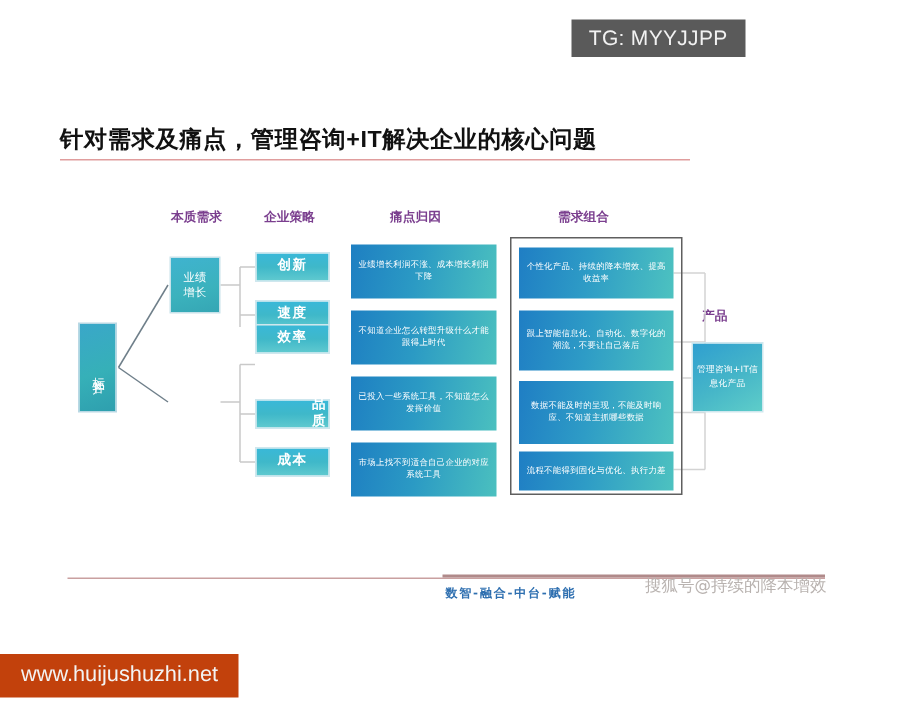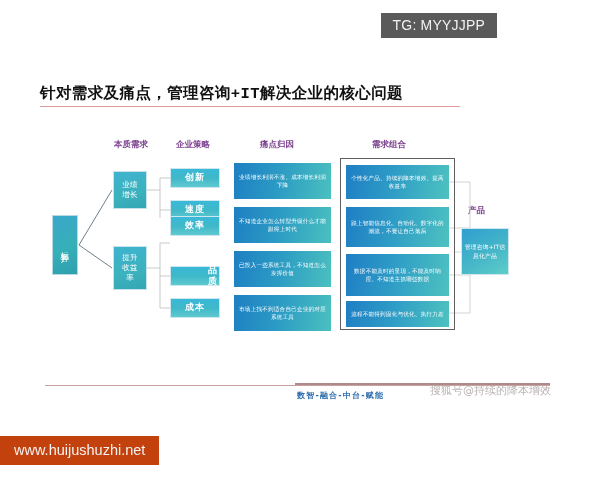--- a/index.html
+++ b/index.html
@@ -55,21 +55,21 @@
   
   .title {
     position: absolute;
     left: 40px;
     top: 83px;
     font-size: 15.5px;
     font-weight: bold;
     color: #111111;
     letter-spacing: 0.4px;
     white-space: nowrap;
-    font-family: Liberation Mono, monospace;
+    font-family: Liberation Sans, sans-serif;
   }
   .title-rule {
     position: absolute;
     left: 40px;
     top: 106px;
     width: 420px;
     height: 1px;
     background: #e09d9d;
   }
 
@@ -246,27 +246,20 @@
   <div class="box box-customer">
     <span>标客户</span>
   </div>
 
   <div class="box box-need" style="left:113px; top:171px;">
     <div>
       <span>业绩</span>
       <span>增长</span>
     </div>
   </div>
-  <div class="box box-need" style="left:113px; top:246px; height:44px;">
-    <div>
-      <span>提升</span>
-      <span>收益</span>
-      <span>率</span>
-    </div>
-  </div>
 
   <div class="box box-strategy" style="top:168px;">创新</div>
   <div class="box box-strategy" style="top:200px;">速度</div>
   <div class="box box-strategy" style="top:216px;">效率</div>
   <div class="box box-strategy" style="top:266px;padding-left:36px;">品质</div>
   <div class="box box-strategy" style="top:298px;">成本</div>
 
   <div class="box box-pain" style="top:163px; height:36px;">业绩增长利润不涨、成本增长利润下降</div>
   <div class="box box-pain" style="top:207px; height:36px;">不知道企业怎么转型升级什么才能跟得上时代</div>
   <div class="box box-pain" style="top:251px; height:36px;">已投入一些系统工具，不知道怎么发挥价值</div>

